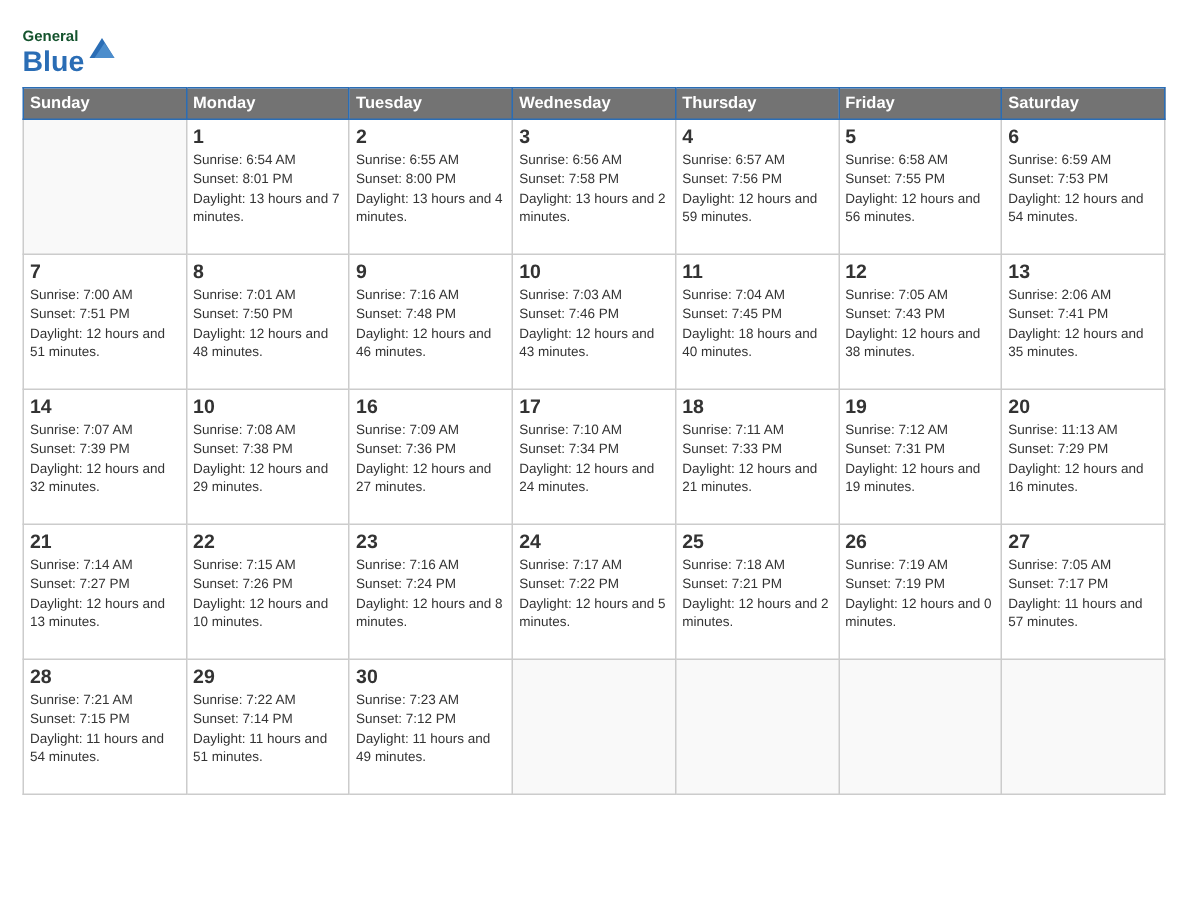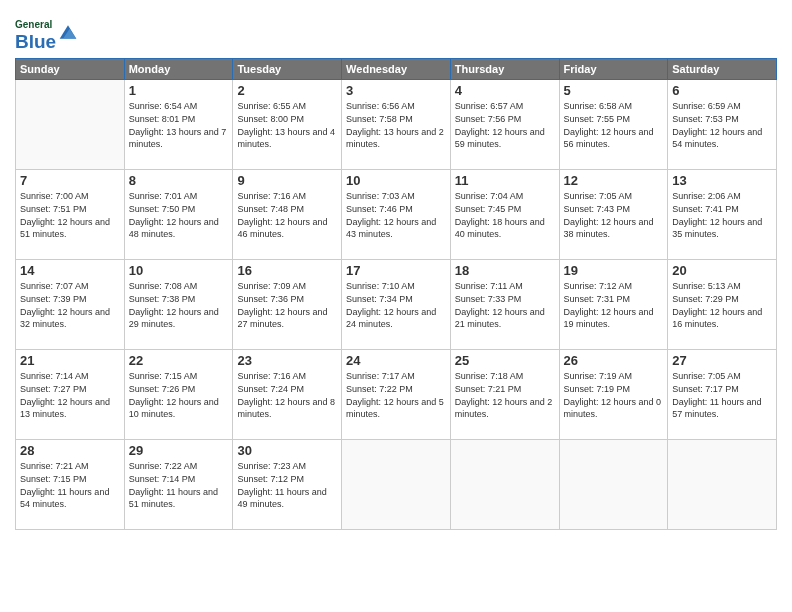--- a/index.html
+++ b/index.html
@@ -276,21 +276,21 @@
           <span class="day-number">19</span>
           <div class="cell-info">
             <span>Sunrise: 7:12 AM</span><br>
             <span>Sunset: 7:31 PM</span><br>
             <span>Daylight: 12 hours and 19 minutes.</span>
           </div>
         </td>
           <td>
           <span class="day-number">20</span>
           <div class="cell-info">
-            <span>Sunrise: 5:13 AM</span><br>
+            <span>Sunrise: 11:13 AM</span><br>
             <span>Sunset: 7:29 PM</span><br>
             <span>Daylight: 12 hours and 16 minutes.</span>
           </div>
         </td>
         </tr>
         <tr>
           <td>
           <span class="day-number">21</span>
           <div class="cell-info">
             <span>Sunrise: 7:14 AM</span><br>

